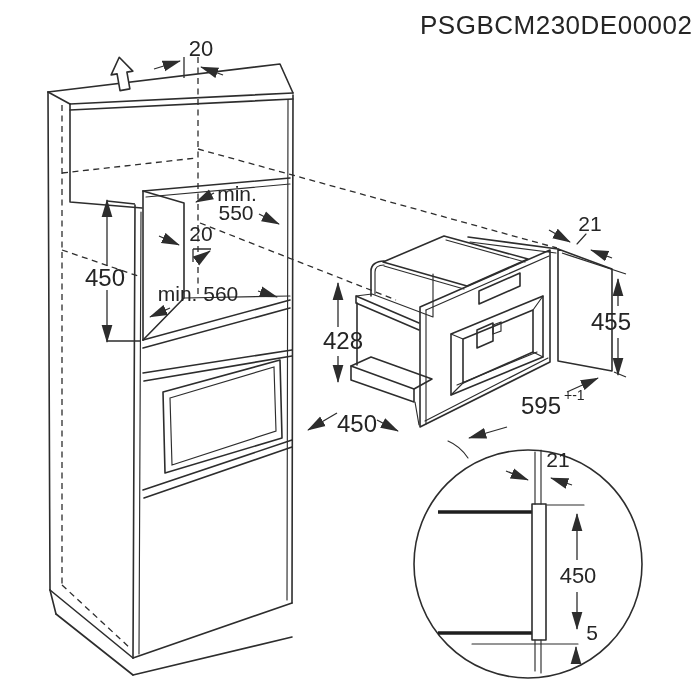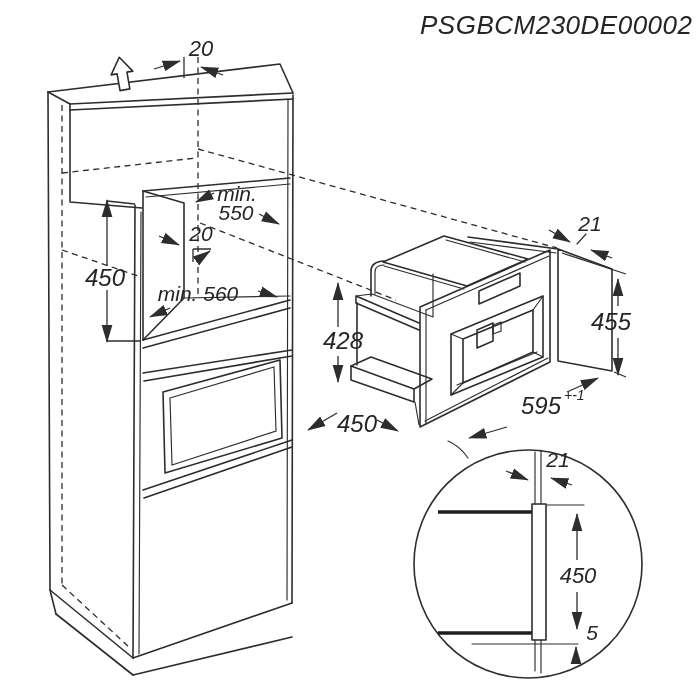--- a/index.html
+++ b/index.html
@@ -1,16 +1,16 @@
 <!DOCTYPE html>
 <html><head>
 <meta charset="utf-8">
 <style>
   html,body{margin:0;padding:0;background:#ffffff;}
-  .stage{width:700px;height:700px;position:relative;background:#b91c1c;overflow:hidden;font-style:italic;}
+  .stage{width:700px;height:700px;position:relative;background:#b91c1c;overflow:hidden;}
   svg{display:block;}
   svg text{font-family:"Liberation Sans", sans-serif; fill:#252525;}
   .title{font-size:26px; letter-spacing:0.5px;}
   .d24{font-size:24px; text-anchor:middle;}
   .d22{font-size:22px; text-anchor:middle;}
   .d21{font-size:21px; text-anchor:middle;}
   .sup{font-size:14px; text-anchor:start;}
   .ln{stroke:#2d2d2d; stroke-width:1.6; fill:none; stroke-linecap:round; stroke-linejoin:round;}
   .lt{stroke:#2d2d2d; stroke-width:1.15; fill:none; stroke-linecap:round;}
   .dash{stroke:#2d2d2d; stroke-width:1.3; fill:none; stroke-dasharray:6 4.5;}

